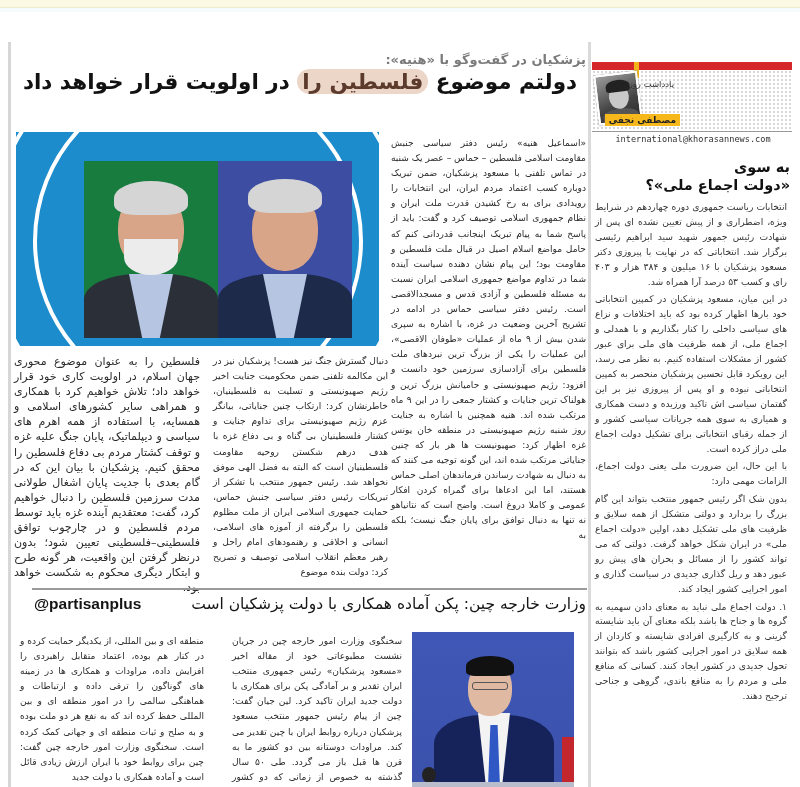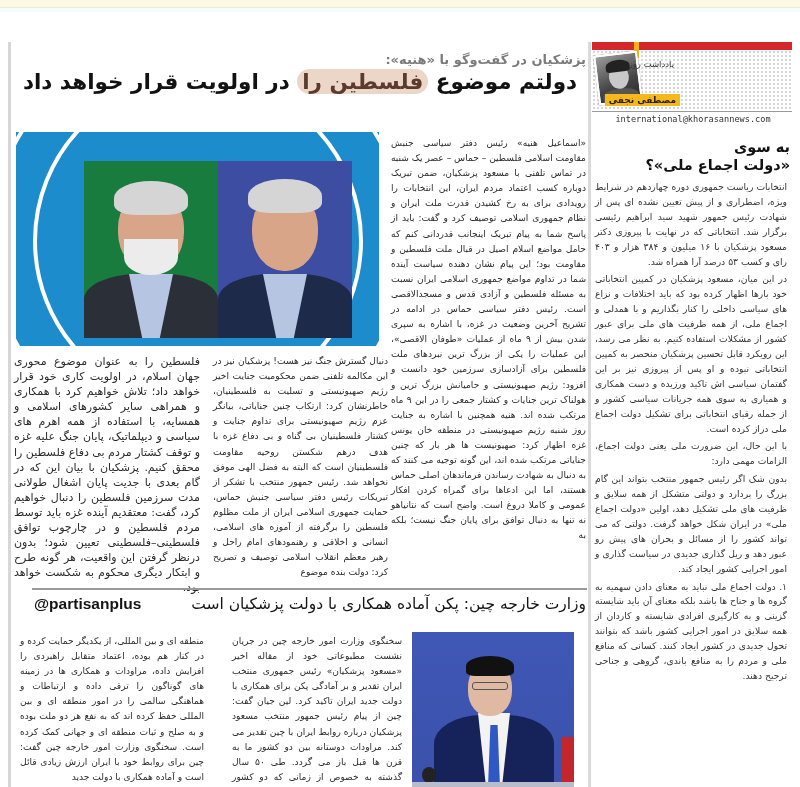--- a/index.html
+++ b/index.html
@@ -7,21 +7,21 @@
   body { font-family: "DejaVu Sans", sans-serif; color: #1a1a1a; position: relative; direction: rtl; }
 
   .top-strip { position: absolute; top: 0; left: 0; width: 800px; height: 8px; background: #fbf9e3; border-bottom: 1px solid #efeccc; }
   .top-strip-2 { position: absolute; top: 8px; left: 0; width: 800px; height: 4px; background: #f6fbfb; }
 
   .left-rule { position: absolute; top: 42px; left: 8px; width: 3px; height: 745px; background: #d7d7d7; }
   .mid-rule { position: absolute; top: 42px; left: 588px; width: 3px; height: 745px; background: #dadada; }
 
   
   .editorial { position: absolute; top: 42px; left: 592px; width: 200px; height: 745px; }
-  .ed-header { position: relative; height: 70px; border-bottom: 1px solid #999; background-image: radial-gradient(#d7d7d7 0.8px, transparent 0.8px); background-size: 4px 4px; }
+  .ed-header { position: relative; height: 70px; border-bottom: 1px solid #999; background-image: radial-gradient(#d7d7d7 0.8px, transparent 0.8px); background-size: 4px 4px; margin-top: 20px; }
   .ed-redbar { position: absolute; top: 0; right: 0; width: 158px; height: 8px; background: #d5262b; }
   .ed-redbar-left { position: absolute; top: 0; left: 0; width: 42px; height: 8px; background: #d5262b; }
   .ed-accent { position: absolute; top: 0; left: 42px; width: 5px; height: 16px; background: #f2b418; }
   .ed-photo { position: absolute; top: 11px; left: 4px; width: 44px; height: 50px; background: linear-gradient(160deg, #9b9b9b, #444 60%, #2a2a2a); transform: rotate(-7deg); border: 2px solid #fff; box-shadow: 0 0 1px #666; overflow: hidden; }
   .ed-photo .face { position: absolute; top: 10px; left: 11px; width: 20px; height: 24px; border-radius: 50%; background: #c9c9c9; }
   .ed-photo .hair { position: absolute; top: 5px; left: 9px; width: 24px; height: 12px; border-radius: 50% 50% 20% 20%; background: #222; }
   .ed-photo .body { position: absolute; bottom: -6px; left: 3px; width: 36px; height: 18px; border-radius: 40% 40% 0 0; background: #555; }
   .ed-kicker { position: absolute; top: 17px; right: 118px; font-size: 8.5px; color: #333; white-space: nowrap; }
   .ed-author { position: absolute; top: 52px; right: 112px; background: #f6b81b; padding: 1px 4px; font-size: 9px; font-weight: bold; color: #222; }
   .ed-email { font-family: "DejaVu Sans Mono", monospace; font-size: 8.6px; color: #333; direction: ltr; text-align: center; padding: 2px 0 0 2px; height: 14px; }

